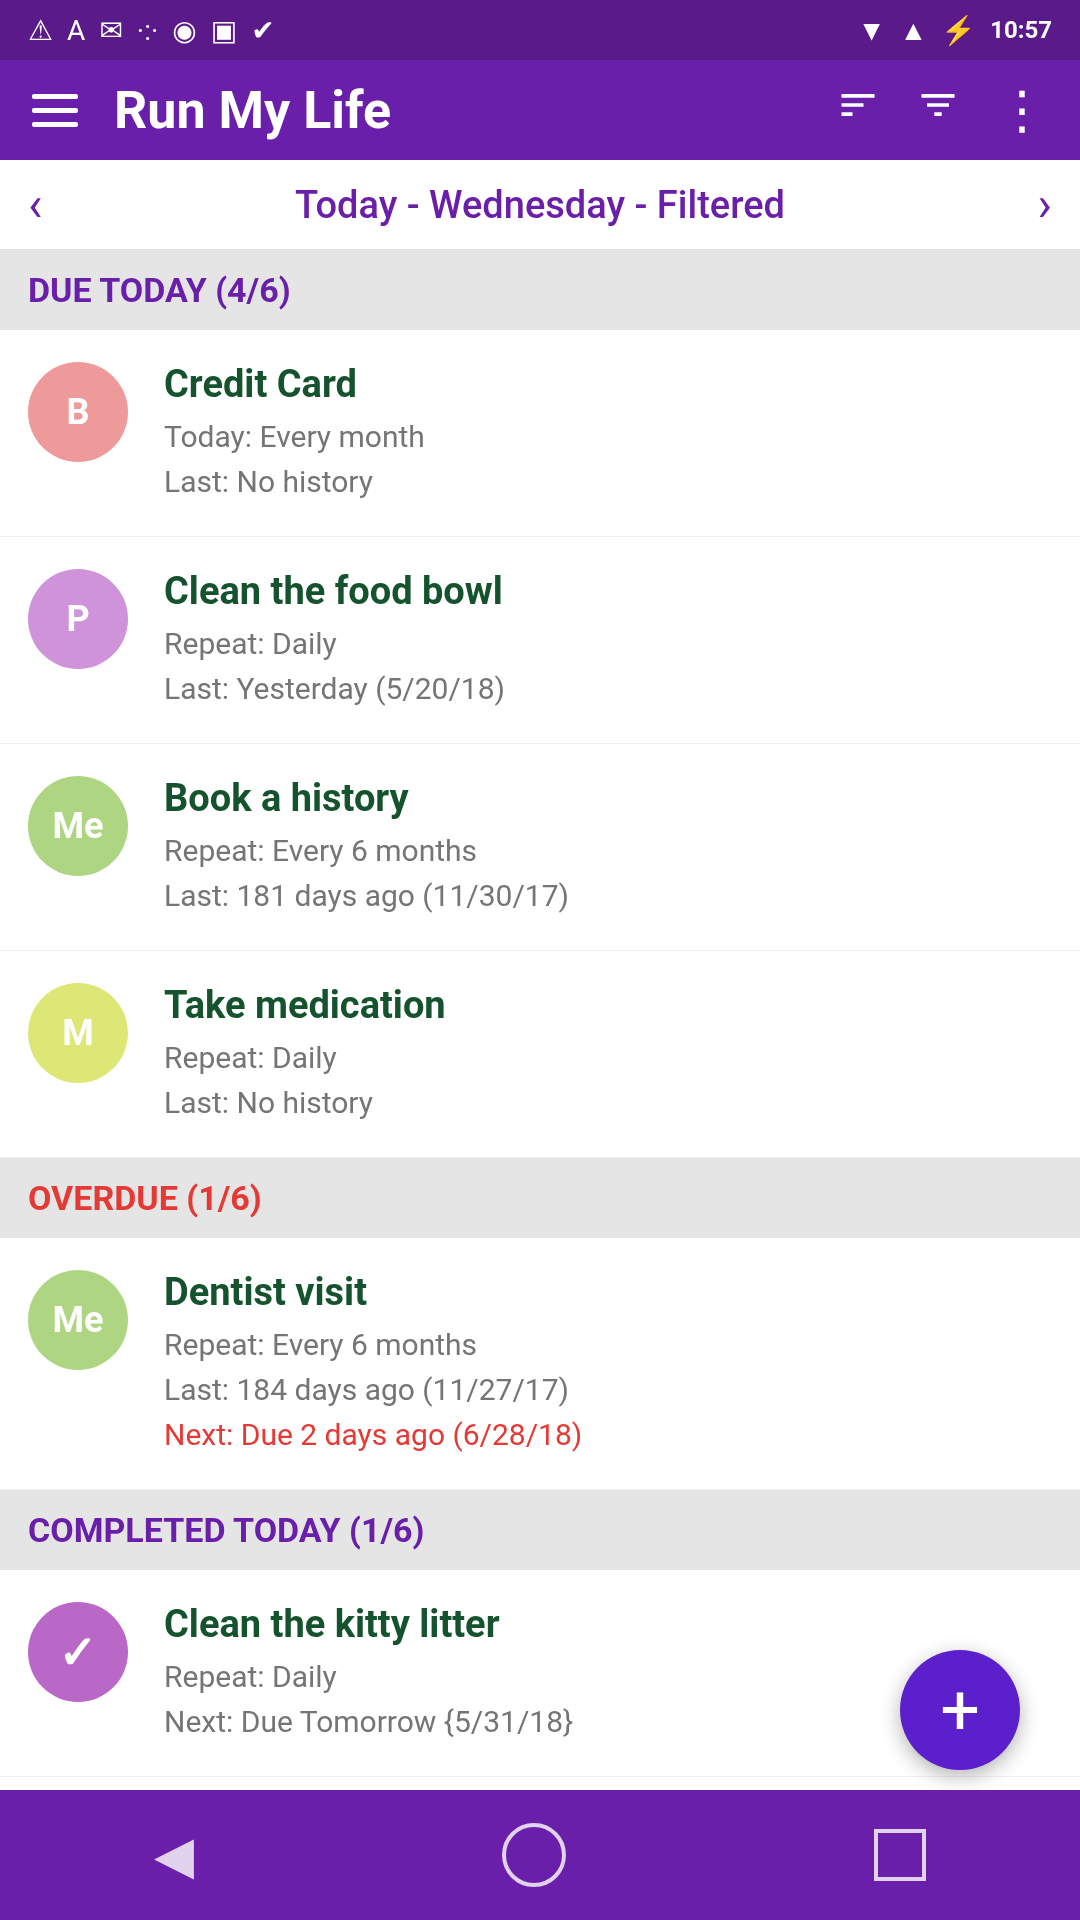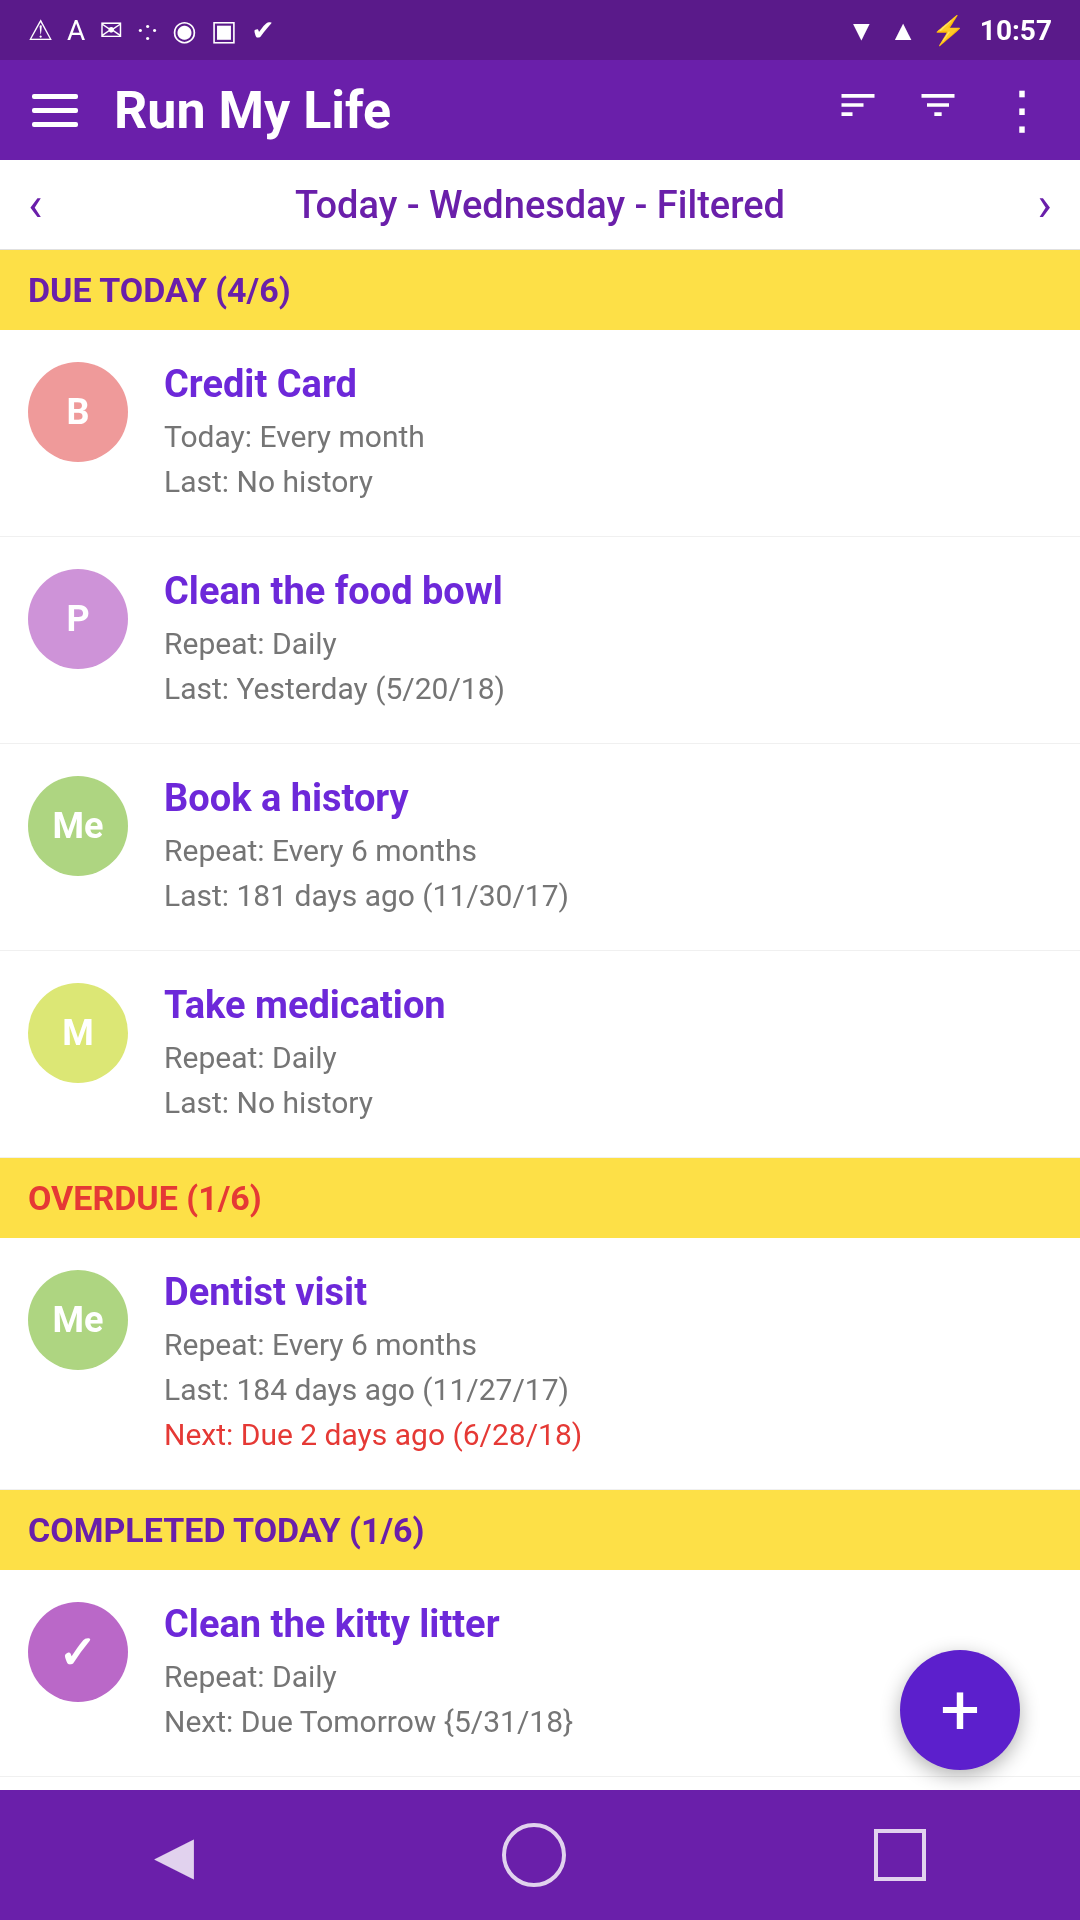--- a/index.html
+++ b/index.html
@@ -29,21 +29,21 @@
       gap: 14px;
       font-size: 28px;
     }
     .status-icons-right {
       display: flex;
       align-items: center;
       gap: 14px;
       font-size: 28px;
     }
     .status-time {
-      font-size: 28px;
+      font-size: 24px;
       font-weight: bold;
     }
 
     
     .app-bar {
       background: #6a1faa;
       height: 100px;
       display: flex;
       align-items: center;
       padding: 0 32px;
@@ -96,21 +96,21 @@
       cursor: pointer;
     }
     .nav-title {
       font-size: 38px;
       color: #6a1faa;
       font-weight: 500;
     }
 
     
     .section-header {
-      background: #fde047;
+      background: #e5e5e5;
       padding: 20px 28px;
       font-size: 34px;
       font-weight: bold;
     }
     .section-header.due-today {
       color: #6a1faa;
     }
     .section-header.overdue {
       color: #e53935;
     }
@@ -146,21 +146,21 @@
     .avatar-m { background: #dce775; }
     .avatar-me-green2 { background: #aed581; }
     .avatar-check { background: #ba68c8; }
 
     .task-info {
       flex: 1;
     }
     .task-title {
       font-size: 38px;
       font-weight: bold;
-      color: #6d28d9;
+      color: #14532d;
       margin-bottom: 8px;
     }
     .task-sub {
       font-size: 30px;
       color: #757575;
       line-height: 1.5;
     }
     .task-sub-red {
       font-size: 30px;
       color: #e53935;

